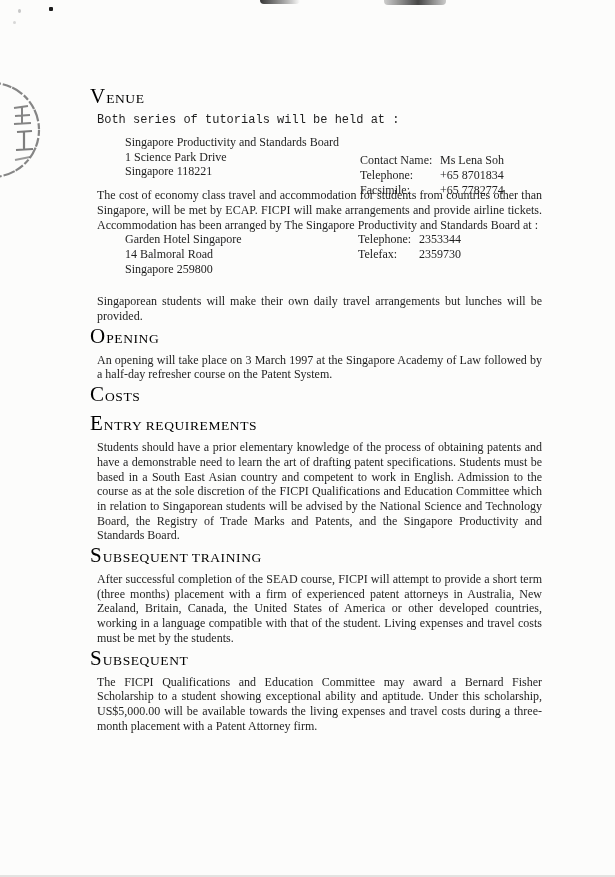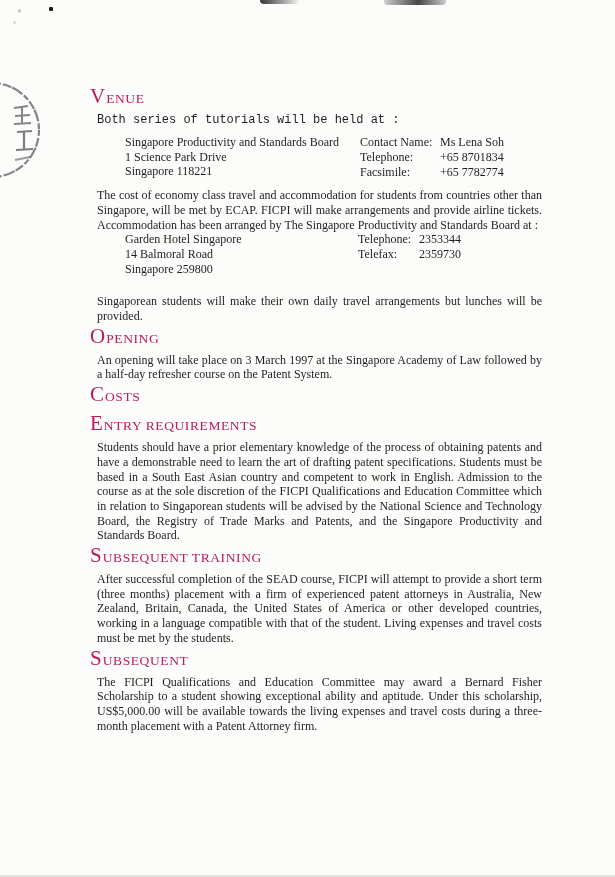--- a/index.html
+++ b/index.html
@@ -20,32 +20,32 @@
   .dot{position:absolute;border-radius:1px;}
   .dot1{left:49px;top:7px;width:4px;height:4px;background:#1c1c1c;}
   .dot2{left:18px;top:9px;width:3px;height:4px;background:#9a9a9a;opacity:.55;border-radius:50%;}
   .dot3{left:13px;top:21px;width:3px;height:3px;background:#ababab;opacity:.45;border-radius:50%;}
   .stamp{position:absolute;left:-16px;top:76px;opacity:.78;}
   .bottom-edge{position:absolute;left:0;bottom:0;width:100%;height:2px;background:#e3e3e1;}
 
   
   .sec{margin:0;}
   h2.sec-heading{
-    font-weight:normal;margin:0 0 3px -7px;line-height:22px;color:#be185d;
+    font-weight:normal;margin:0 0 3px -7px;line-height:22px;color:#000000;
   }
   h2.sec-heading .cap{font-size:21px;letter-spacing:1px;}
   h2.sec-heading .rest{font-size:13.5px;letter-spacing:0.6px;}
   p.body{
     font-size:12px;line-height:14.7px;margin:0;text-align:justify;
   }
   p.intro{text-align:left;margin:0 0 7px 0;font-size:12px;line-height:15px;font-family:Liberation Mono, monospace;}
   .addr-row{position:relative;margin:0 0 9px 0;font-family:Liberation Serif, serif;}
   .addr{margin-left:28px;font-size:12px;line-height:14.7px;}
   .contact{position:absolute;top:0;font-size:12px;line-height:15px;}
-  .contact.c1{left:263px;}
+  .contact.c1{left:263px;margin-top:18px;}
   .contact.c2{left:261px;}
   .crow{display:flex;}
   .c1 .clabel{width:80px;flex:none;}
   .c2 .clabel{width:61px;flex:none;}
   .mb-para1{margin-bottom:9px;}
   .mb-addr2{margin-bottom:18px;}
   .mb-sec{margin-bottom:15px;}
   .mb-entry{margin-bottom:13px;}
 </style>
 </head>

